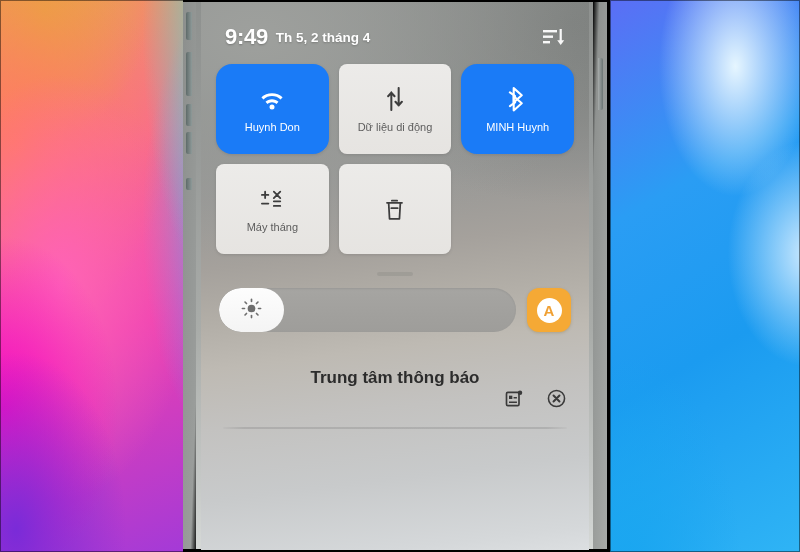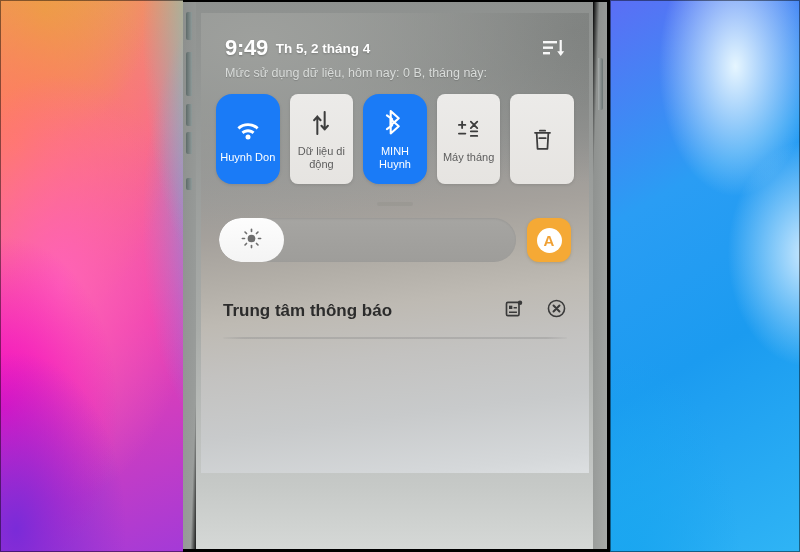--- a/index.html
+++ b/index.html
@@ -57,21 +57,21 @@
     position:absolute; left:3px; width:6px; background:linear-gradient(90deg,#5f6b6a,#8e9a99);
     border-radius:2px 0 0 2px;
   }
   .btn-right{
     position:absolute; right:4px; width:5px; background:linear-gradient(90deg,#a8acab,#6b7574);
     border-radius:0 2px 2px 0;
   }
 
   
   .screen{
-    position:absolute; left:18px; top:13px; width:388px; height:460px;
+    position:absolute; left:18px; top:2px; width:388px; height:548px;
     overflow:hidden;
     background:
       radial-gradient(150% 70% at 14% 6%, #9ea09d 0%, rgba(158,160,157,0) 60%),
       radial-gradient(120% 60% at 96% 4%, #7e817f 0%, rgba(126,129,127,0) 55%),
       linear-gradient(173deg,
         #8d908e 0%,
         #8b8e8c 18%,
         #979795 33%,
         #a5a19c 45%,
         #b2aea7 54%,
@@ -96,21 +96,21 @@
   }
   .edit-icon{ margin-left:auto; width:24px; height:20px; opacity:.95; }
 
   .usage{
     color:#d9dcda; font-size:12.5px; padding:5px 24px 0 24px;
     text-shadow:0 1px 1px rgba(0,0,0,.18); white-space:nowrap;
   }
 
   
   .tile-grid{
-    display:grid; grid-template-columns:repeat(5,1fr); gap:10px;
+    display:grid; grid-template-columns:repeat(3,1fr); gap:10px;
     padding:14px 15px 0 15px;
   }
   .tile{
     height:90px; border-radius:16px; position:relative;
     display:flex; flex-direction:column; align-items:center; justify-content:center;
     box-shadow:0 1px 3px rgba(60,60,60,.18);
     overflow:hidden;
   }
   .tile.on-blue{ background:#1a7bf7; }
   .tile.on-green{ background:#2fcd7f; }
@@ -153,21 +153,21 @@
     box-shadow:0 1px 3px rgba(120,90,20,.25);
   }
   .auto-circle{
     width:25px; height:25px; border-radius:50%; background:#fff;
     display:flex; align-items:center; justify-content:center;
     color:#f0a033; font-size:15px; font-weight:bold;
   }
 
   
   .notif{ padding:36px 22px 0 22px; }
-  .notif-head{ display:flex; align-items:center; }
+  .notif-head{ display:flex; align-items:center;flex-direction:column; }
   .notif-title{ font-size:17px; font-weight:bold; color:#2c2c2c; }
   .notif-actions{ margin-left:auto; display:flex; align-items:center; gap:22px; }
   .notif-divider{
     margin-top:14px; height:2px; border-radius:2px;
     background:linear-gradient(90deg,rgba(150,150,150,.1),rgba(140,140,140,.38) 6%,rgba(140,140,140,.38) 94%,rgba(150,150,150,.1));
   }
 </style>
 </head>
 <body>
 
@@ -197,21 +197,20 @@
         <svg viewBox="0 0 24 20" width="24" height="20">
           <rect x="2" y="3" width="14" height="2.4" fill="#fff"></rect>
           <rect x="2" y="8.5" width="10" height="2.4" fill="#fff"></rect>
           <rect x="2" y="14" width="7" height="2.4" fill="#fff"></rect>
           <rect x="18.6" y="2" width="2.2" height="13" fill="#fff"></rect>
           <path d="M16.2 13.2 L19.7 18 L23.2 13.2 Z" fill="#fff"></path>
         </svg>
       </div>
     </div>
 
-    <div class="usage">Mức sử dụng dữ liệu, hôm nay: 0 B, tháng này:</div>
 
     <div class="tile-grid">
 
       <div class="tile on-blue">
         <div class="t-ico">
           <svg viewBox="0 0 28 22" width="28" height="22">
             <path d="M14 5.2c4.1 0 7.8 1.5 10.6 4l-2 2.2C20.2 9.2 17.2 8 14 8s-6.2 1.2-8.6 3.4l-2-2.2C6.2 6.7 9.9 5.2 14 5.2z" fill="#fff"></path>
             <path d="M14 11.3c2.5 0 4.8 1 6.5 2.5l-2 2.2C17.3 15 15.7 14.3 14 14.3s-3.3.7-4.5 1.7l-2-2.2c1.7-1.5 4-2.5 6.5-2.5z" fill="#fff"></path>
             <circle cx="14" cy="19" r="2.5" fill="#fff"></circle>
           </svg>

